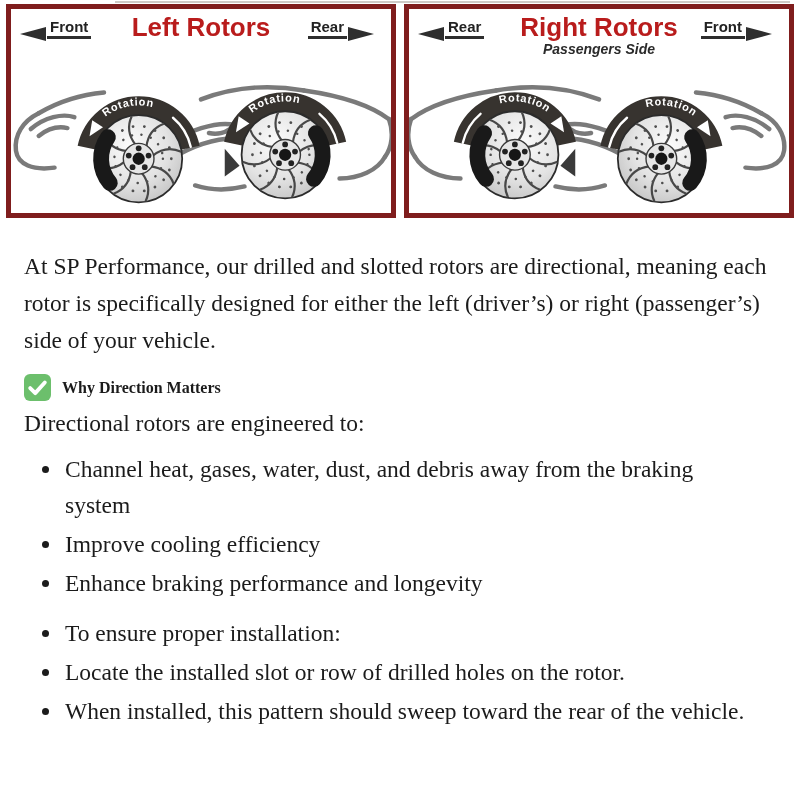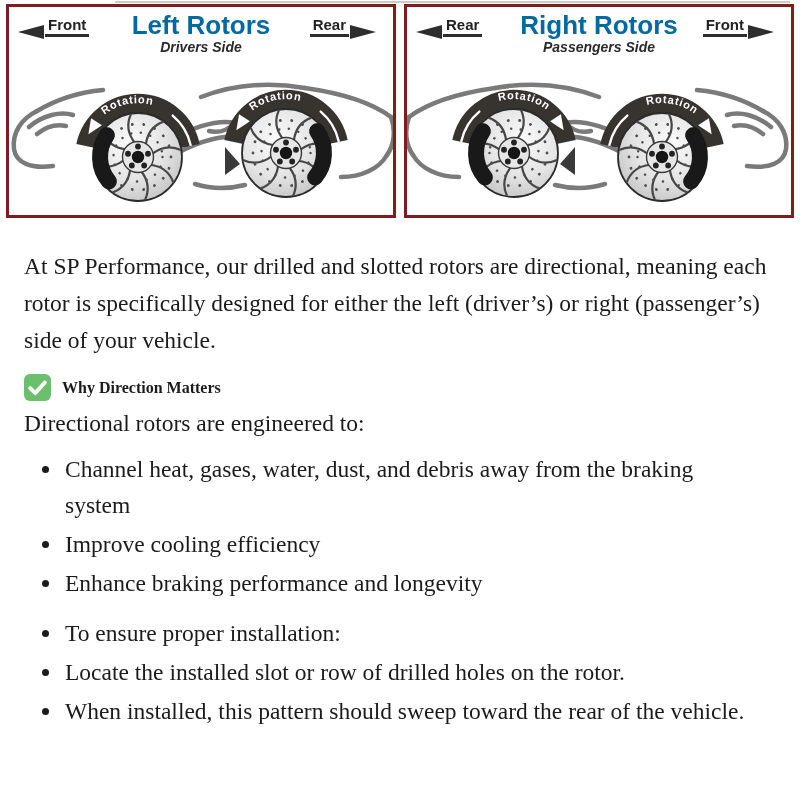--- a/index.html
+++ b/index.html
@@ -3,24 +3,24 @@
 <meta charset="utf-8">
 <style>
   * { margin:0; padding:0; box-sizing:border-box; }
   html,body { width:800px; height:800px; background:#ffffff; overflow:hidden; }
   body { font-family:"Liberation Serif", serif; color:#1b1b1b; position:relative; }
 
   .scan { position:absolute; top:1px; left:115px; width:675px; height:2px; background:#b9b3ae; opacity:.7; }
 
   
   .panels { display:flex; gap:8px; padding:4px 6px 0 6px; }
-  .panel { flex:1; border:3px solid #7f1d1d; height:214px; position:relative; background:#fff; }
+  .panel { flex:1; border:5px solid #7f1d1d; height:214px; position:relative; background:#fff; }
   .panel-header { position:relative; height:46px; }
   .panel-title { text-align:center; font-family:"Liberation Sans", sans-serif; font-weight:bold;
-                 font-size:26px; line-height:1.05; padding-top:5px; color:#0369a1; }
+                 font-size:26px; line-height:1.05; padding-top:5px; color:#b91c1c; }
   .panel-sub   { text-align:center; font-family:"Liberation Sans", sans-serif; font-weight:bold;
                  font-style:italic; font-size:14px; color:#2a2a2a; }
   .dir { position:absolute; top:9px; font-family:"Liberation Sans", sans-serif; font-weight:bold;
          font-size:15px; color:#222; }
   .dir .word { border-bottom:3px solid #2e2e2e; padding:0 3px 1px 3px; display:inline-block; }
   .dir .tri { position:absolute; width:0; height:0; border-top:7px solid transparent;
               border-bottom:7px solid transparent; top:9px; }
   .dir.at-left  { left:36px; }
   .dir.at-right { right:44px; }
   .dir.point-left  .tri { border-right:26px solid #2e2e2e; left:-27px; }
@@ -114,21 +114,20 @@
 
 <div class="panels">
 
   <div class="panel">
     <div class="panel-header">
       <div class="dir at-left point-left">
         <span class="tri"></span>
         <span class="word">Front</span>
       </div>
       <div class="panel-title">Left Rotors</div>
-      <div class="panel-sub">Drivers Side</div>
       <div class="dir at-right point-right">
         <span class="word">Rear</span>
         <span class="tri"></span>
       </div>
     </div>
     <svg class="car-svg" viewBox="0 0 384 158">
       <use href="#car-body"></use>
 
       <g transform="translate(129,104)">
         <use href="#arch-path" class="arch"></use>

